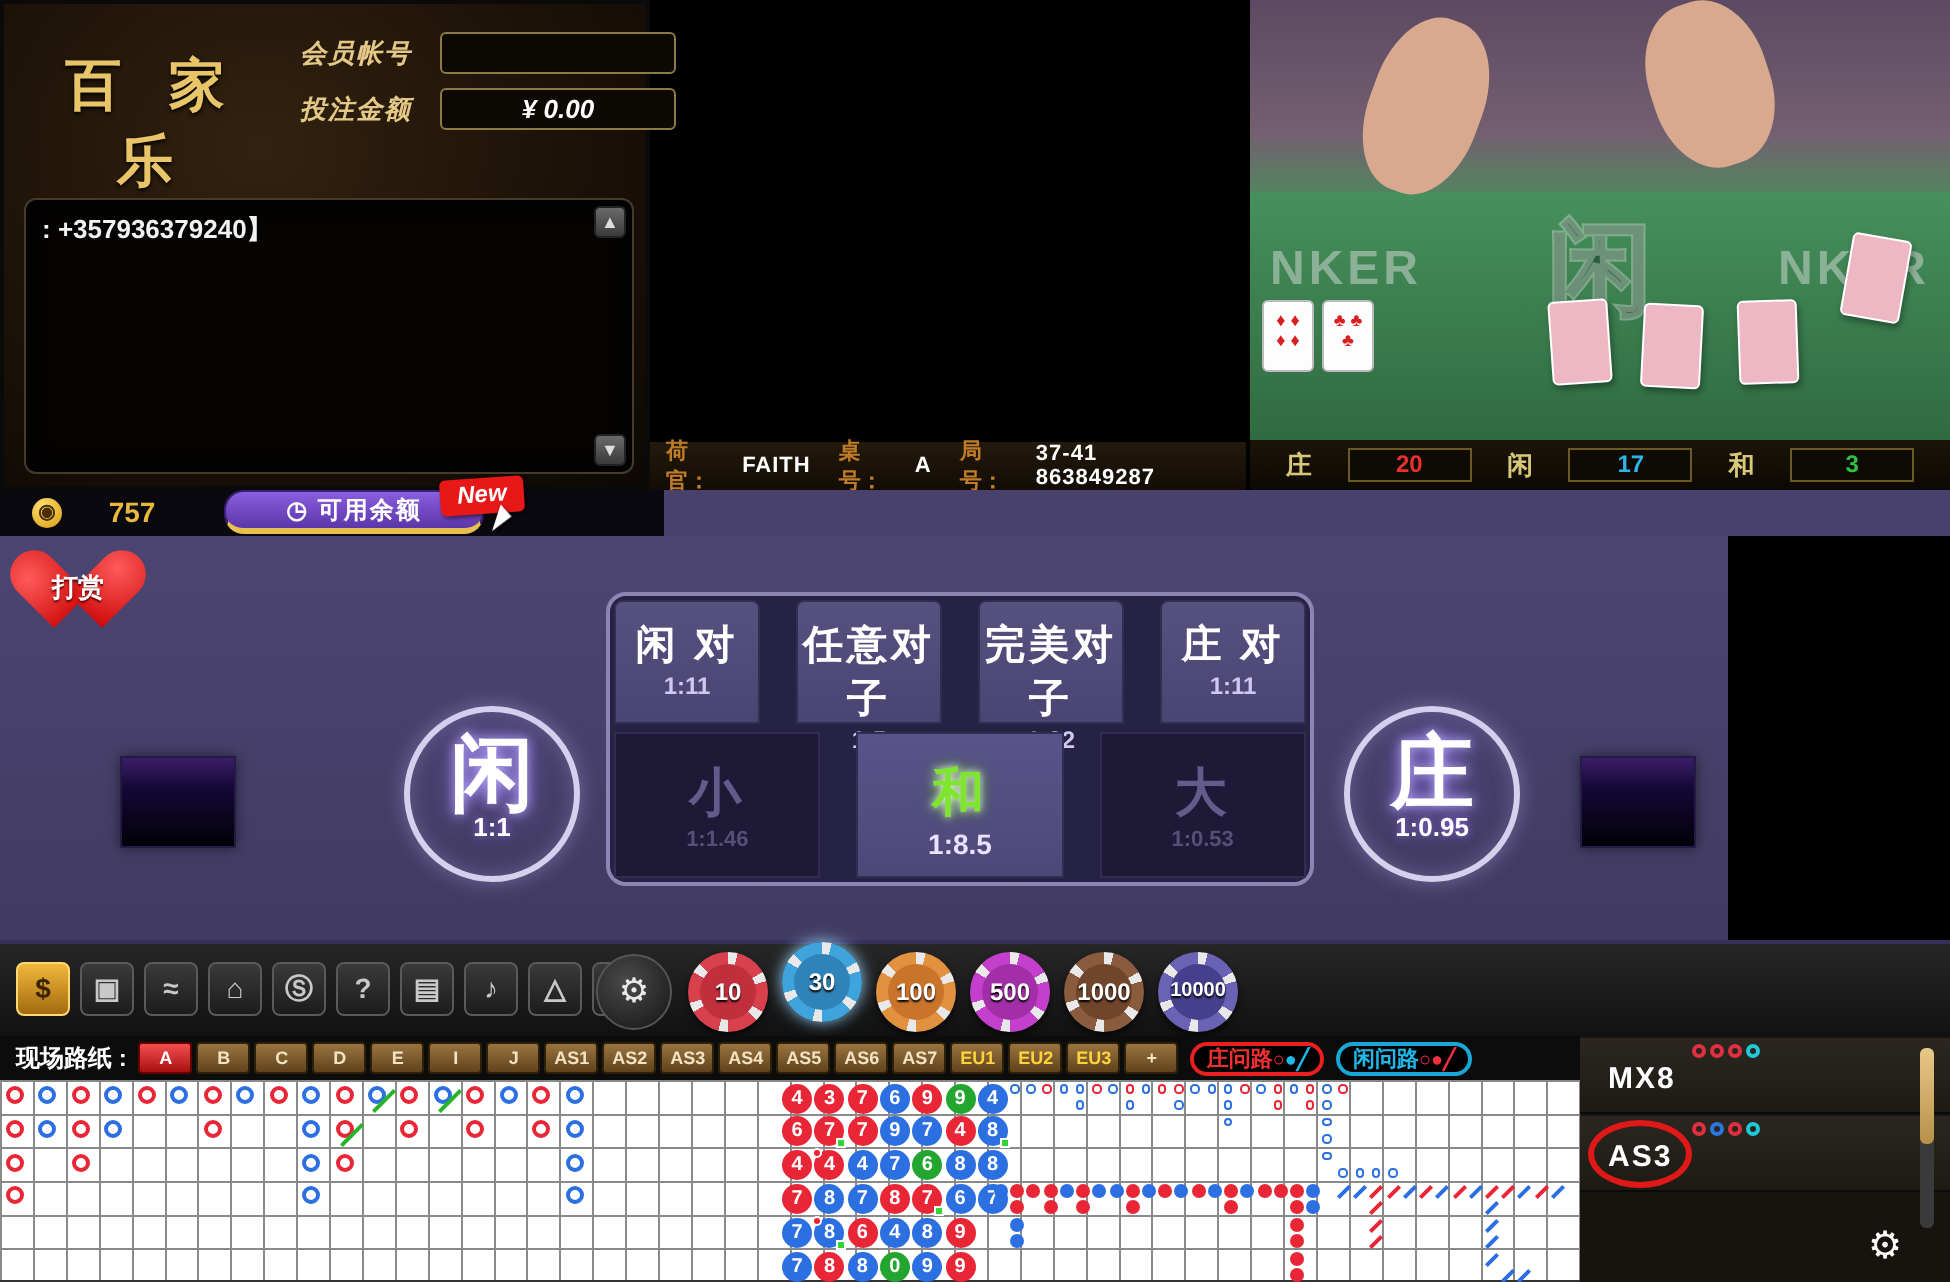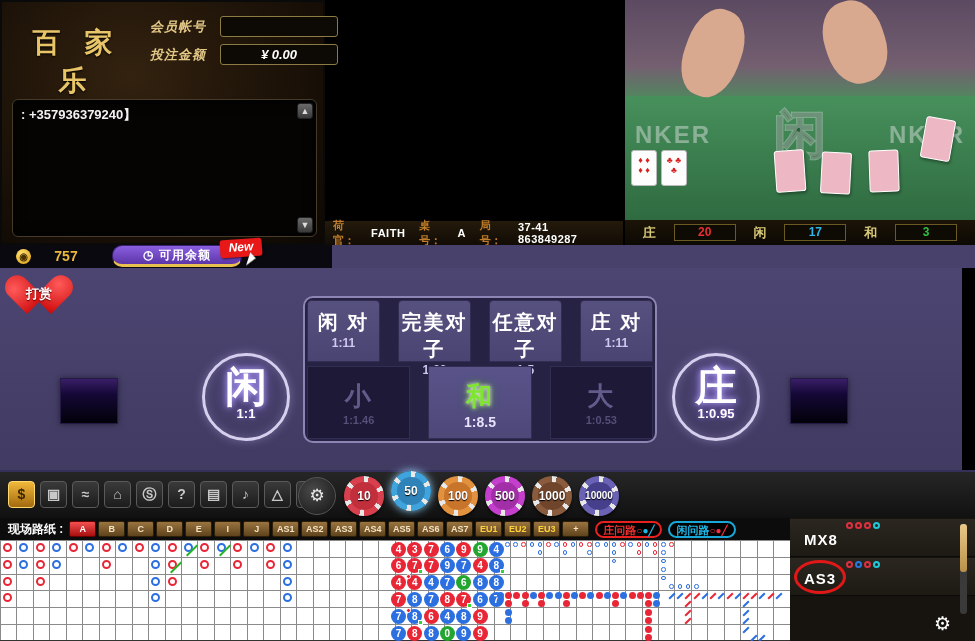--- a/index.html
+++ b/index.html
@@ -86,21 +86,21 @@
     border-radius:10px; color:#fff; font-size:12px; font-weight:bold; text-align:center; line-height:18px;
     cursor:pointer; letter-spacing:1px; }
   .new-badge { position:absolute; left:220px; top:-6px; width:42px; height:18px; background:#e81818;
     border-radius:3px; color:#fff; font-size:12px; font-weight:bold; font-style:italic; text-align:center;
     line-height:17px; transform:rotate(-4deg); box-shadow:1px 1px 2px rgba(0,0,0,.6); }
   .cursor-icon { position:absolute; left:248px; top:8px; width:0; height:0;
     border-left:7px solid #fff; border-top:4px solid transparent; border-bottom:10px solid transparent;
     transform:rotate(18deg); filter:drop-shadow(1px 1px 1px #000); }
 
   
-  .main { position:absolute; left:0; top:268px; width:962px; height:202px;
+  .main { position:absolute; left:0; top:268px; width:864px; height:202px;
     background:linear-gradient(#4c4572,#413b62); }
   .tip-heart { position:absolute; left:16px; top:8px; width:46px; height:42px; cursor:pointer; }
   .tip-heart:before, .tip-heart:after { content:""; position:absolute; top:0; width:24px; height:38px;
     background:radial-gradient(circle at 35% 30%, #ff5a5a, #cc0808); border-radius:12px 12px 0 0; }
   .tip-heart:before { left:11px; transform:rotate(-45deg); transform-origin:0 100%; }
   .tip-heart:after { left:-13px; transform:rotate(45deg); transform-origin:100% 100%; left:11px; }
   .tip-label { position:absolute; left:0; top:9px; width:46px; text-align:center; color:#fff;
     font-size:13px; font-weight:bold; z-index:2; text-shadow:0 1px 1px #600; }
 
   .bet-table { position:absolute; left:303px; top:28px; width:354px; height:147px;
@@ -265,26 +265,26 @@
       <div class="tip-label">打赏</div>
     </div>
 
     <div class="bet-table">
       <div class="bet-row row-side" id="row-side">
           <div class="bet-cell">
             <span class="bname">闲 对</span>
             <span class="bodds">1:11</span>
           </div>
           <div class="bet-cell">
+            <span class="bname">任意对子</span>
+            <span class="bodds">1:5</span>
+          </div>
+          <div class="bet-cell">
             <span class="bname">完美对子</span>
             <span class="bodds">1:22</span>
-          </div>
-          <div class="bet-cell">
-            <span class="bname">任意对子</span>
-            <span class="bodds">1:5</span>
           </div>
           <div class="bet-cell">
             <span class="bname">庄 对</span>
             <span class="bodds">1:11</span>
           </div>
         </div>
       <div class="bet-row row-mid" id="row-mid">
           <div class="bet-cell cell-dark">
             <span class="bname">小</span>
             <span class="bodds">1:1.46</span>
@@ -324,21 +324,21 @@
         <div class="tb-btn">♪</div>
         <div class="tb-btn">△</div>
         <div class="tb-btn">➜</div>
       </div>
     <div class="chipset-btn">⚙</div>
     <div class="chips" id="chips">
         <div class="chip chip-10" style="background: repeating-conic-gradient(rgba(255, 255, 255, 0.9) 0deg, rgba(255, 255, 255, 0.9) 14deg, rgb(216, 64, 77) 14deg, rgb(216, 64, 77) 60deg);">
           <div class="chip-inner" style="background: rgb(194, 47, 60);">10</div>
         </div>
         <div class="chip chip-50 selected" style="background: repeating-conic-gradient(rgba(255, 255, 255, 0.9) 0deg, rgba(255, 255, 255, 0.9) 14deg, rgb(63, 163, 220) 14deg, rgb(63, 163, 220) 60deg);">
-          <div class="chip-inner" style="background: rgb(47, 131, 184);">50</div>
+          <div class="chip-inner" style="background: rgb(47, 131, 184);">30</div>
         </div>
         <div class="chip chip-100" style="background: repeating-conic-gradient(rgba(255, 255, 255, 0.9) 0deg, rgba(255, 255, 255, 0.9) 14deg, rgb(226, 145, 63) 14deg, rgb(226, 145, 63) 60deg);">
           <div class="chip-inner" style="background: rgb(201, 116, 43);">100</div>
         </div>
         <div class="chip chip-500" style="background: repeating-conic-gradient(rgba(255, 255, 255, 0.9) 0deg, rgba(255, 255, 255, 0.9) 14deg, rgb(196, 64, 204) 14deg, rgb(196, 64, 204) 60deg);">
           <div class="chip-inner" style="background: rgb(163, 47, 168);">500</div>
         </div>
         <div class="chip chip-1000" style="background: repeating-conic-gradient(rgba(255, 255, 255, 0.9) 0deg, rgba(255, 255, 255, 0.9) 14deg, rgb(138, 91, 60) 14deg, rgb(138, 91, 60) 60deg);">
           <div class="chip-inner" style="background: rgb(111, 69, 43);">1000</div>
         </div>

